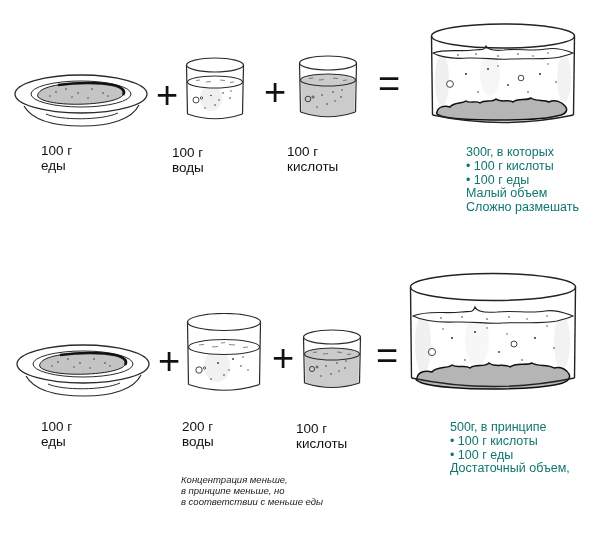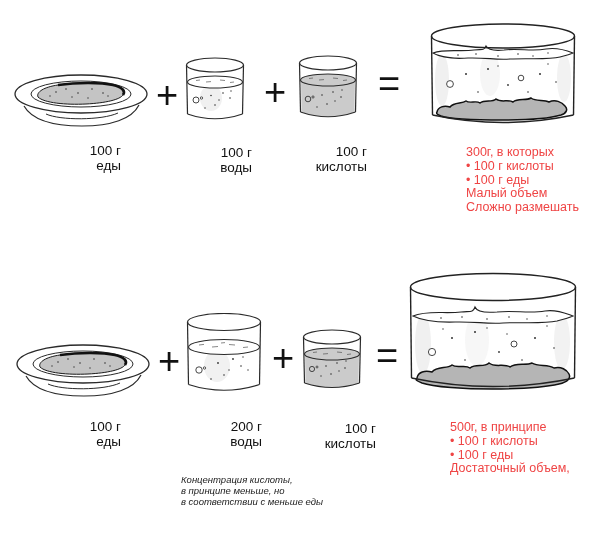--- a/index.html
+++ b/index.html
@@ -1,22 +1,22 @@
 <!DOCTYPE html>
 <html><head>
 <meta charset="utf-8">
 <style>
   html,body{margin:0;padding:0;background:#fff;}
   .stage{
     position:relative;width:600px;height:540px;background:#fff;overflow:hidden;
     font-family:"Liberation Sans",sans-serif;color:#111;
   }
   .abs{position:absolute;}
-  .label{position:absolute;width:80px;text-align:right;font-size:13.5px;line-height:15px;color:#111;}
-  .result{position:absolute;font-size:12.5px;line-height:13.8px;color:#ef4444;white-space:nowrap;}
+  .label{position:absolute;width:80px;text-align:left;font-size:13.5px;line-height:15px;color:#111;}
+  .result{position:absolute;font-size:12.5px;line-height:13.8px;color:#0f766e;white-space:nowrap;}
   .op{position:absolute;width:36px;text-align:center;font-size:38px;line-height:44px;color:#111;font-weight:400;}
   .footnote{position:absolute;font-style:italic;font-size:9.5px;line-height:11px;color:#222;white-space:nowrap;}
   svg{display:block;}
 </style>
 </head>
 <body>
 
 <div class="stage">
 
   <svg class="abs" style="left:8px;top:70px" width="150" height="58" viewBox="0 0 150 58">
@@ -282,18 +282,18 @@
   </div>
 
   <div class="result" style="left:450px;top:421px">
     <div>500г, в принципе</div>
     <div>• 100 г кислоты</div>
     <div>• 100 г еды</div>
     <div>Достаточный объем,</div>
   </div>
 
   <div class="footnote" style="left:181px;top:474px">
-    <div>Концентрация кислоты,</div>
+    <div>Концентрация меньше,</div>
     <div>в принципе меньше, но</div>
     <div>в соответствии с меньше еды</div>
   </div>
 
 </div>
 
 </body></html>

